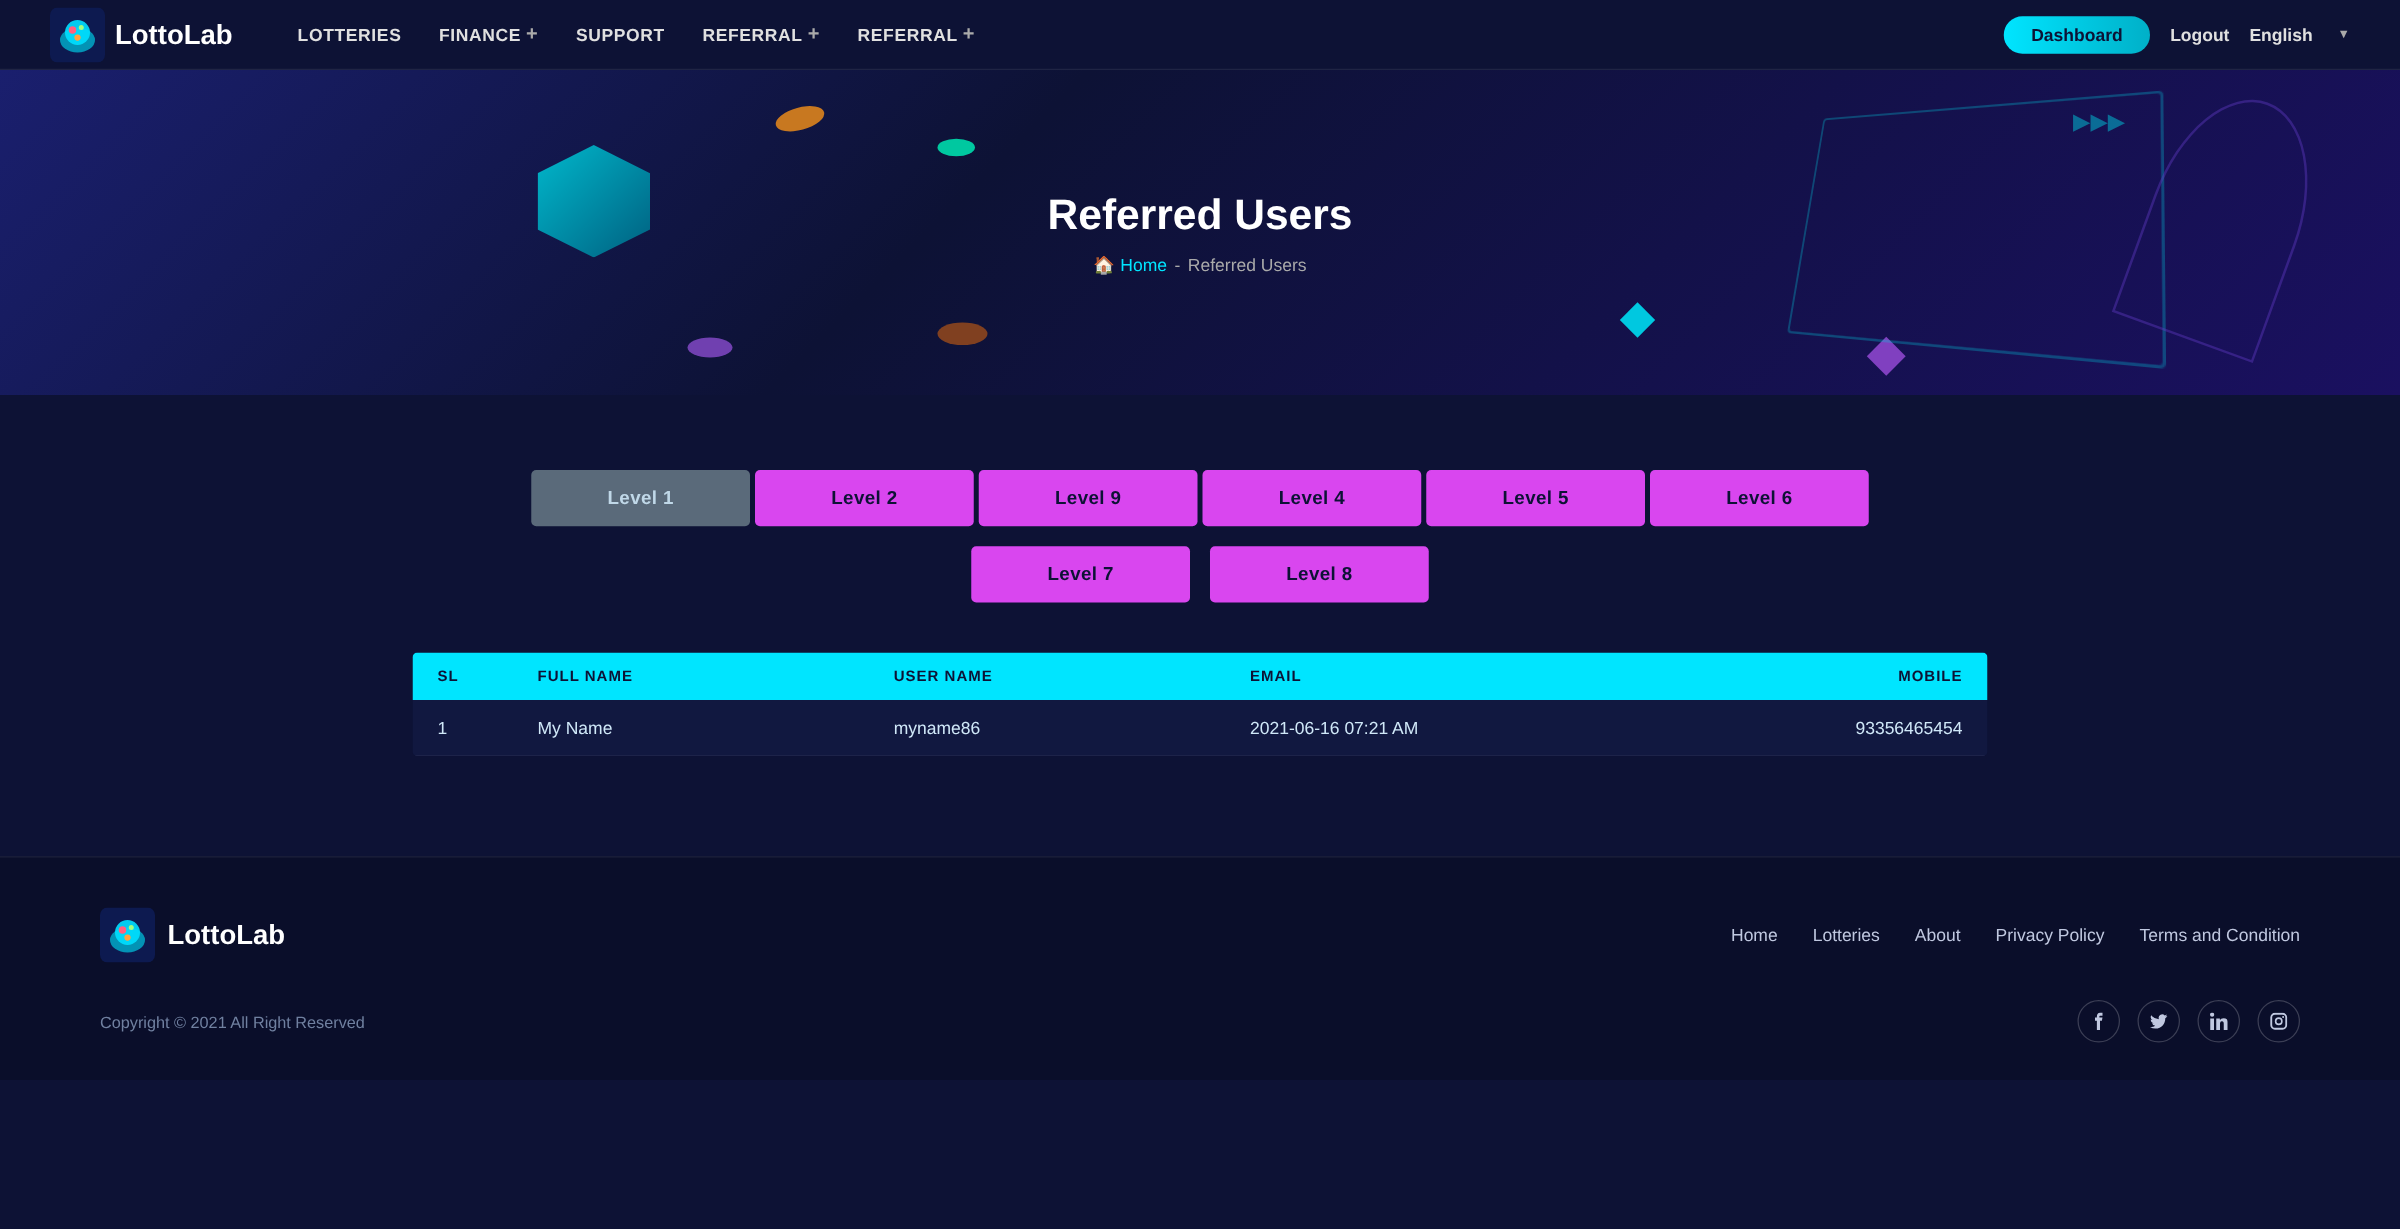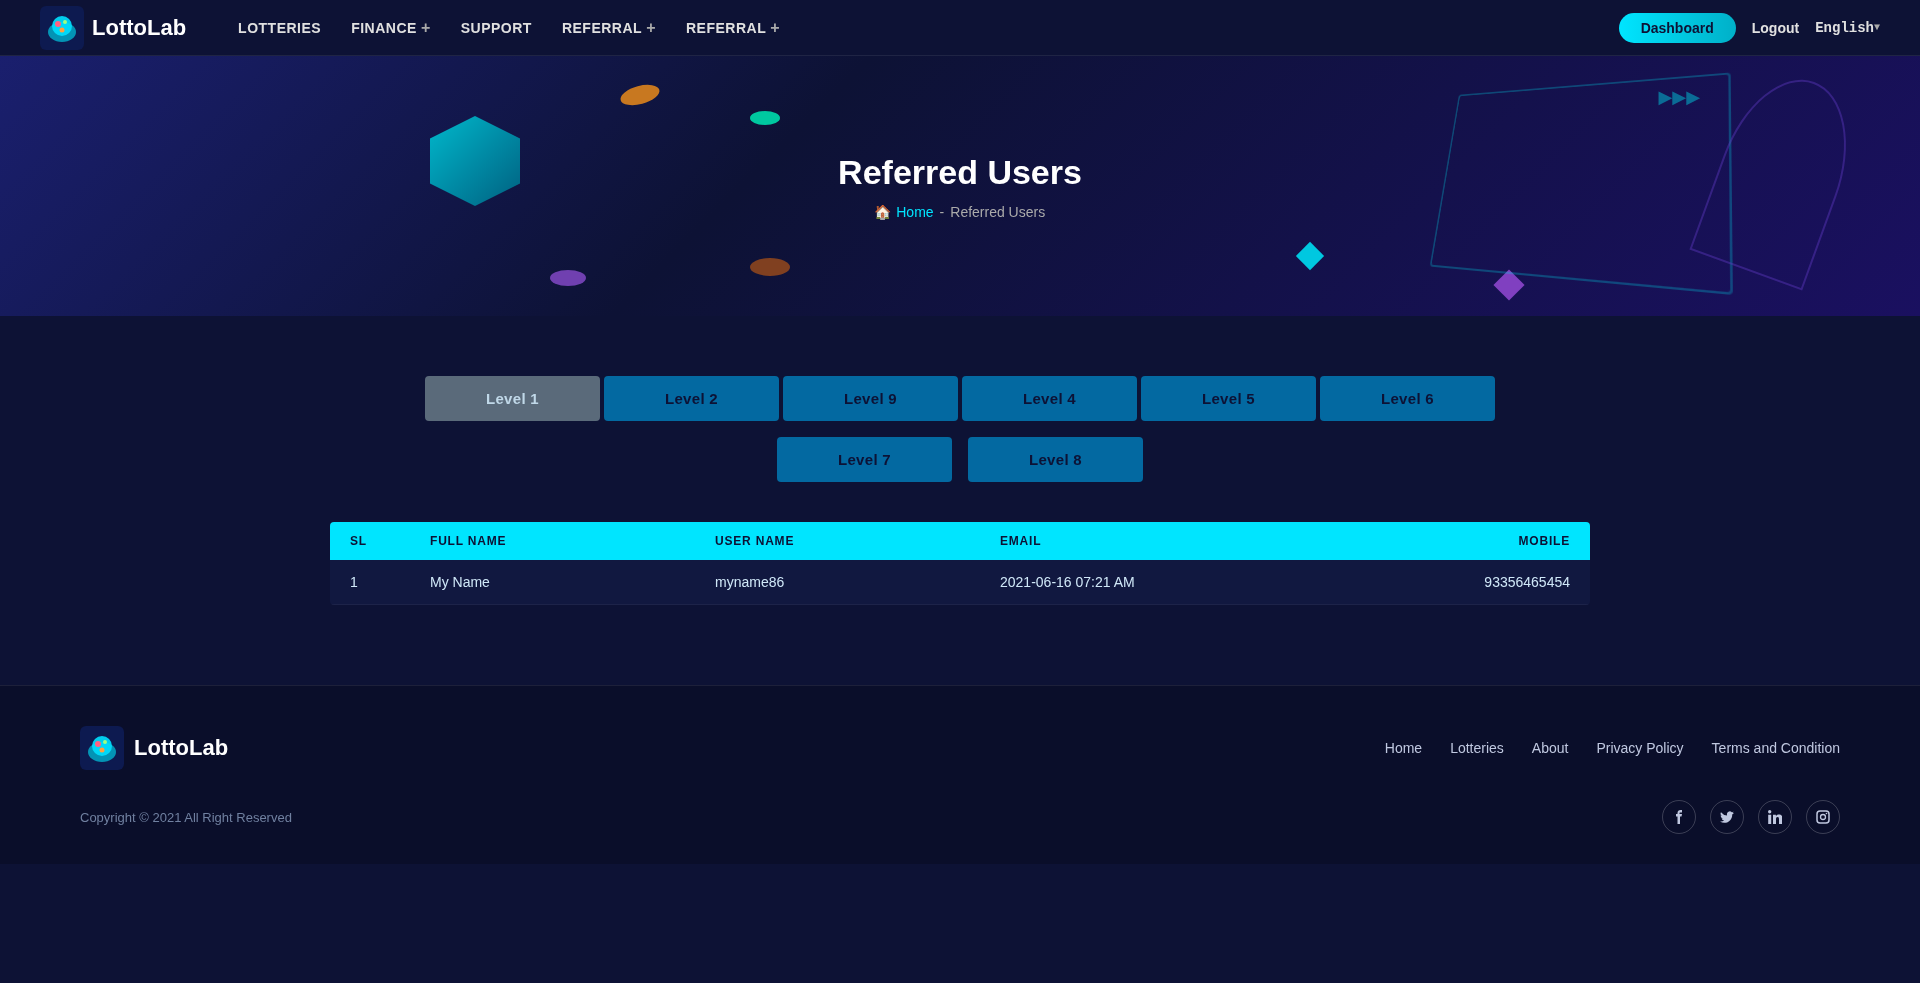--- a/index.html
+++ b/index.html
@@ -76,26 +76,25 @@
       color: #e0e0e0;
       font-size: 14px;
       font-weight: 600;
       background: none;
       border: none;
       cursor: pointer;
     }
     .lang-selector {
       display: flex;
       align-items: center;
-      gap: 0;
+      gap: 20px;
       color: #e0e0e0;
       font-size: 14px;
       font-weight: 600;
       cursor: pointer;
-      font-family: Liberation Mono, monospace;
     }
     .lang-arrow {
       font-size: 10px;
       color: #aaa;
     }
 
     
     .hero {
       position: relative;
       background: linear-gradient(135deg, #1a1f6e 0%, #0d1235 40%, #1a1060 100%);
@@ -166,21 +165,21 @@
       cursor: pointer;
       width: 175px;
       text-align: center;
       letter-spacing: 0.3px;
     }
     .level-btn-active {
       background-color: #5a6a7a;
       color: #c0d8e8;
     }
     .level-btn-cyan {
-      background-color: #0369a1;
+      background-color: #d946ef;
       color: #0d1235;
     }
 
     
     .table-container {
       width: 100%;
       border-radius: 4px;
       overflow: hidden;
     }
     .table-header {

